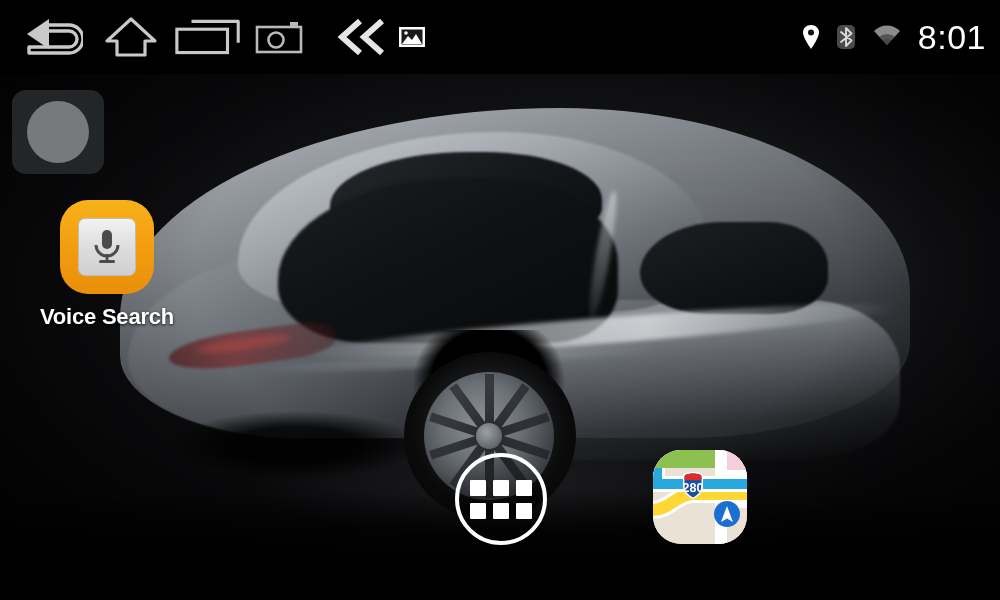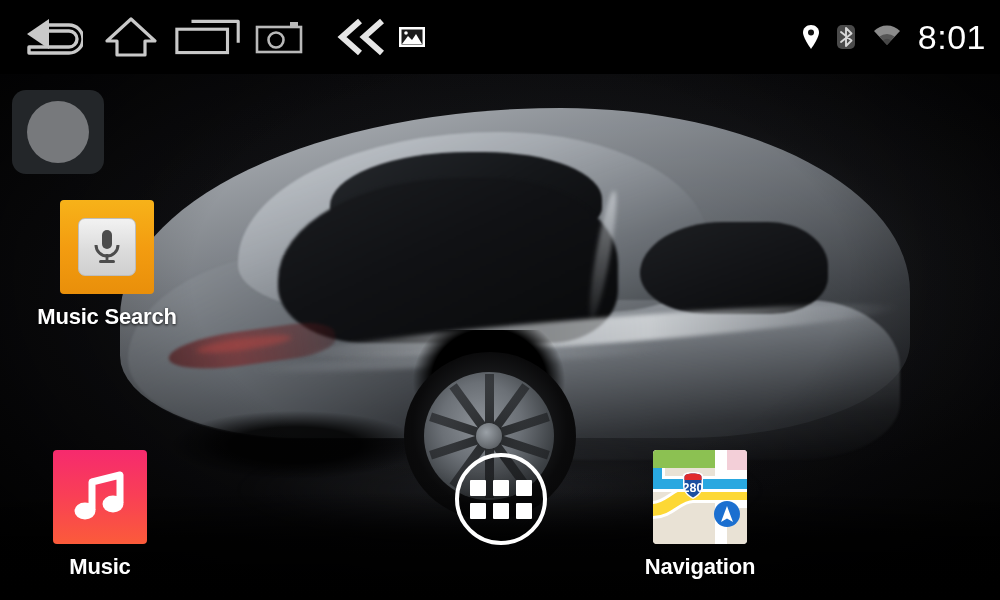--- a/index.html
+++ b/index.html
@@ -302,21 +302,21 @@
   .app {
     position: absolute;
     width: 150px;
     display: flex;
     flex-direction: column;
     align-items: center;
     z-index: 10;
   }
   .tile {
     width: 94px; height: 94px;
-    border-radius: 4px;
+    border-radius: 28px;
     display: flex;
     align-items: center;
     justify-content: center;
     position: relative;
   }
   .app-label {
     margin-top: 10px;
     color: #ffffff;
     font-size: 22px;
     font-weight: 700;
@@ -508,33 +508,23 @@
     <div class="tile tile-voice">
       <div class="mic-plate">
         <svg width="34" height="40" viewBox="0 0 34 40">
           <rect x="12" y="3" width="10" height="19" rx="5" fill="#4c4c4c"></rect>
           <path d="M6 18 A11 11 0 0 0 28 18" fill="none" stroke="#4c4c4c" stroke-width="3"></path>
           <rect x="15.6" y="27" width="2.8" height="6" fill="#4c4c4c"></rect>
           <rect x="9" y="33" width="16" height="3" rx="1.5" fill="#4c4c4c"></rect>
         </svg>
       </div>
     </div>
-    <div class="app-label">Music Search</div>
+    <div class="app-label">Voice Search</div>
   </div>
 
-  <div class="app dock-row app-music">
-    <div class="tile tile-media">
-      <svg width="56" height="58" viewBox="0 0 56 58">
-        <path d="M20 42 L20 14 L48 7 L48 35" fill="none" stroke="#ffffff" stroke-width="7" stroke-linejoin="round"></path>
-        <ellipse cx="13" cy="43" rx="10.5" ry="8.5" fill="#ffffff"></ellipse>
-        <ellipse cx="41" cy="36" rx="10.5" ry="8.5" fill="#ffffff"></ellipse>
-      </svg>
-    </div>
-    <div class="app-label">Music</div>
-  </div>
 
 
   <div class="drawer">
     <span></span>
     <span></span>
     <span></span>
     <span></span>
     <span></span>
     <span></span>
   </div>
@@ -557,17 +547,16 @@
           <path d="M31.5 27 C31.5 24.6 35 23.6 40 23.6 C45 23.6 48.5 24.6 48.5 27 L48.5 36 C48.5 43 41.8 46.6 40 47.4 C38.2 46.6 31.5 43 31.5 36 Z" fill="#1b4fa0"></path>
           <path d="M31.5 27 C31.5 24.6 35 23.6 40 23.6 C45 23.6 48.5 24.6 48.5 27 L48.5 30 L31.5 30 Z" fill="#e12b2b"></path>
           <text x="40" y="42" text-anchor="middle" font-family="Liberation Sans, sans-serif" font-size="12.5" font-weight="bold" fill="#ffffff">280</text>
         </g>
         <g>
           <circle cx="74" cy="64" r="13" fill="#1b6fd0"></circle>
           <path d="M74 56 L80 72 L74 68.5 L68 72 Z" fill="#ffffff"></path>
         </g>
       </svg>
     </div>
-    <div class="app-label">Navigation</div>
   </div>
 
 
 </div>
 
 </body></html>

